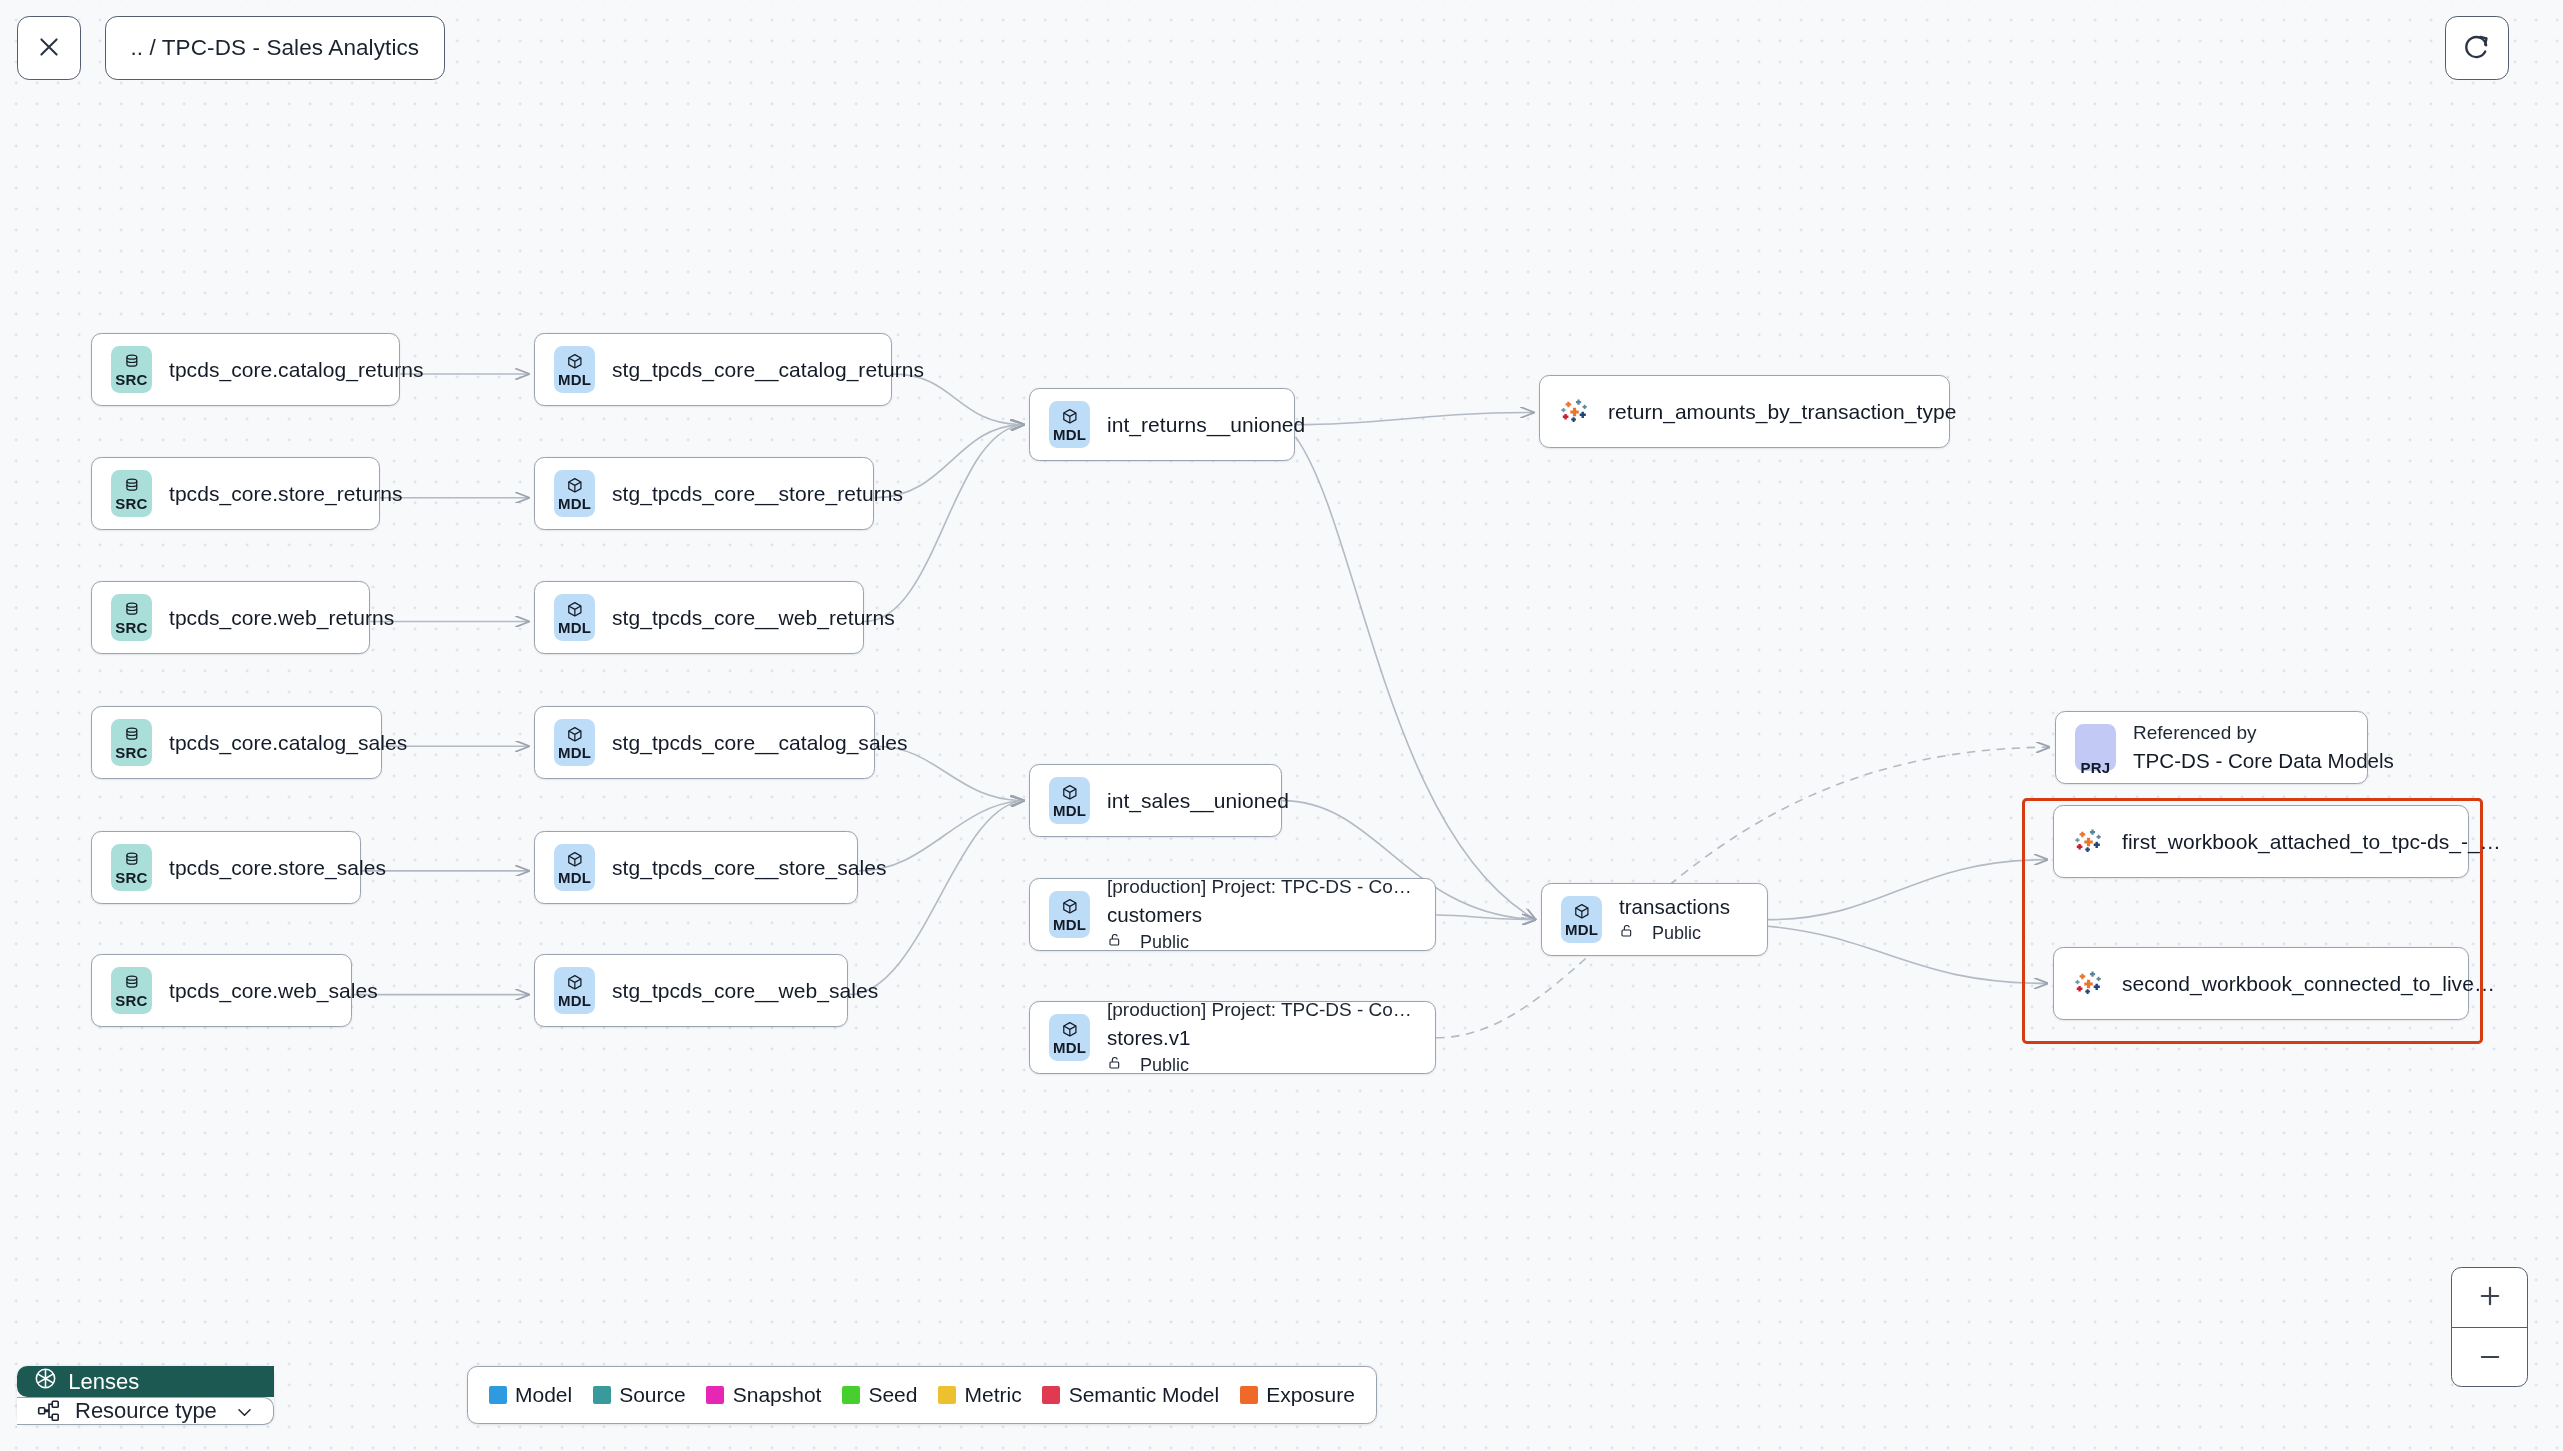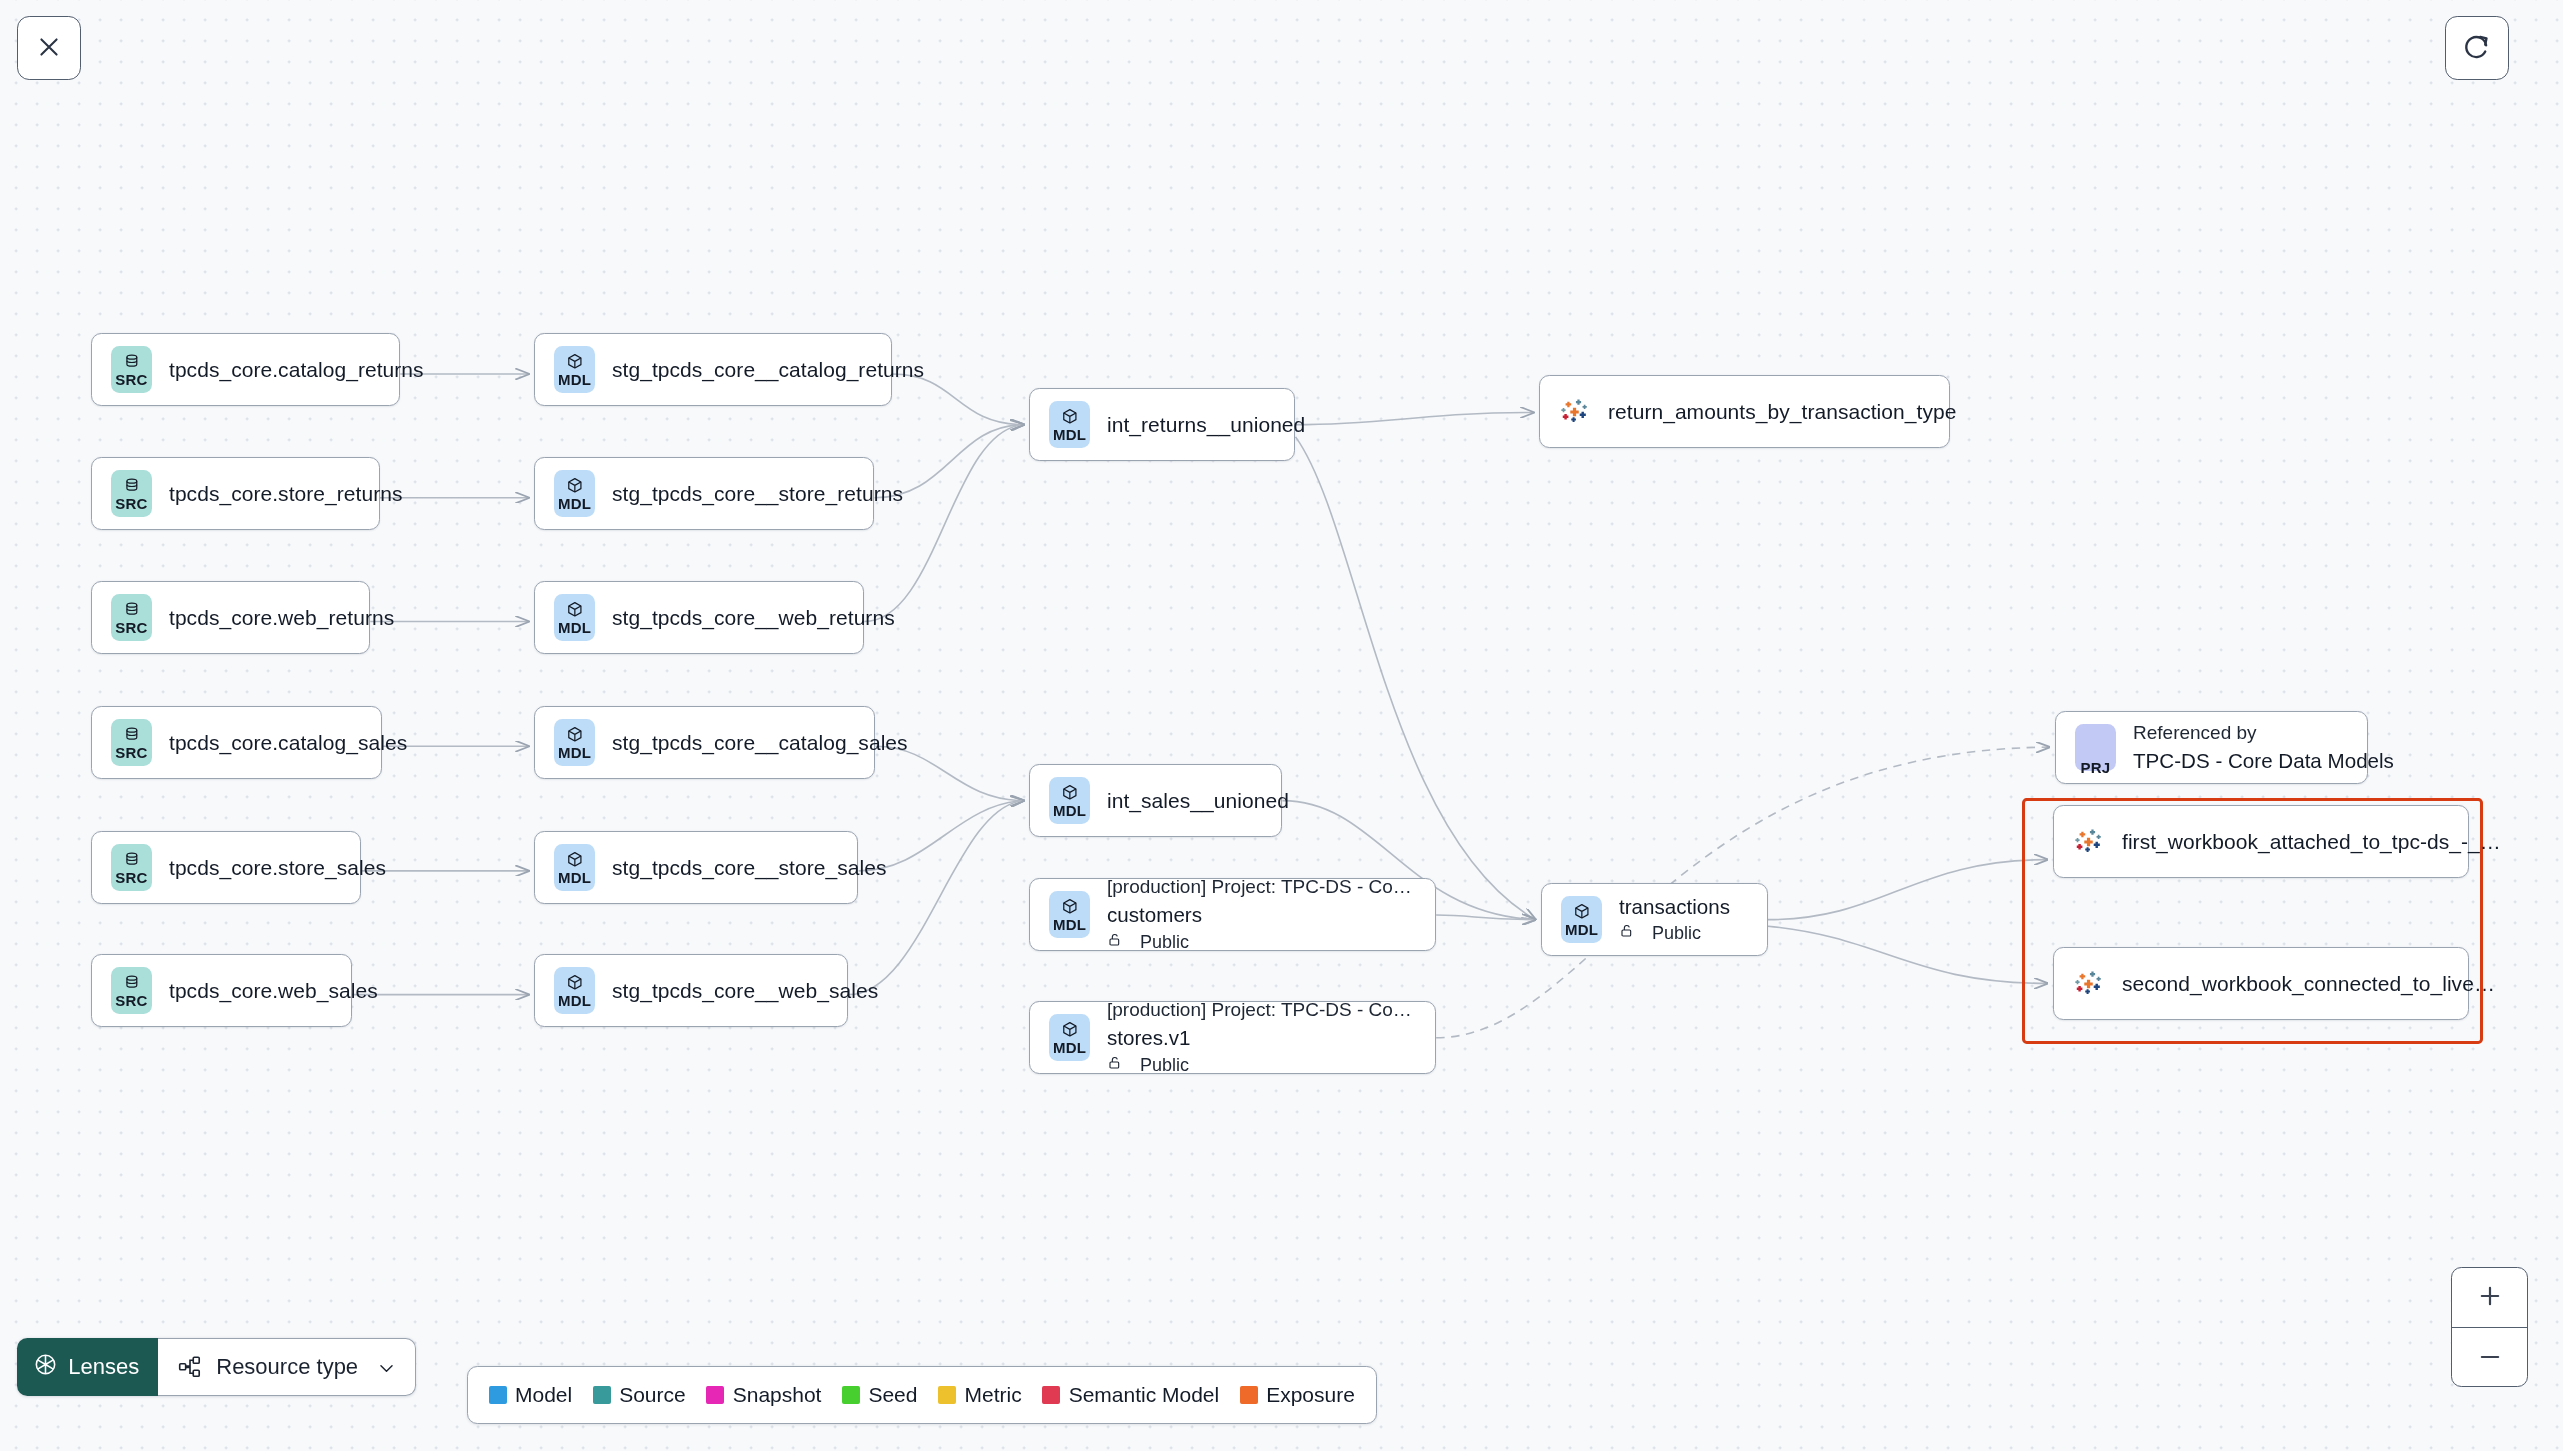--- a/index.html
+++ b/index.html
@@ -110,24 +110,25 @@
 
   .highlight-box {
     position: absolute; z-index: 4;
     border: 3.7px solid #d63b12;
     border-radius: 4.7px;
     background: transparent;
   }
 
   
   .lens-group {
-    position: absolute; left: 17px; top: 1338px;
+    position: absolute; left: 17px; top: 1366px;
     height: 58px; display: flex; z-index: 30;
     border-radius: 10.3px;
     box-shadow: 0 0.9px 2.8px rgba(20,30,50,.14);
+    flex-direction: column;
   }
   .lens-btn {
     background: #1d5953; color: #fff;
     display: flex; align-items: center; gap: 10.3px;
     padding: 0 19px 0 16px;
     border-radius: 10.3px 0 0 10.3px;
     font-size: 22px; cursor: pointer;
   }
   .lens-btn svg { width: 25px; height: 25px; }
   .restype-btn {
@@ -173,20 +174,23 @@
   <div class="topbar">
 
     <div class="btn-close">
       <span>
         <svg viewBox="0 0 24 24" fill="none" stroke="#2b3444" stroke-width="1.9" stroke-linecap="round">
           <path d="M5 5 L19 19 M19 5 L5 19"></path>
         </svg>
       </span>
     </div>
 
+    <div class="breadcrumb">
+      <span>.. / TPC-DS - Sales Analytics</span>
+    </div>
 
 
     <div class="btn-refresh">
       <span>
         <svg viewBox="0 0 24 24" fill="none" stroke="#2b3444" stroke-width="1.9" stroke-linecap="round" stroke-linejoin="round">
           <path d="M19.3 10.6 A8 8 0 1 0 18.6 15.6"></path>
           <path d="M14.6 3.9 L19.6 5.1 L18.6 10.1"></path>
         </svg>
       </span>
     </div>

